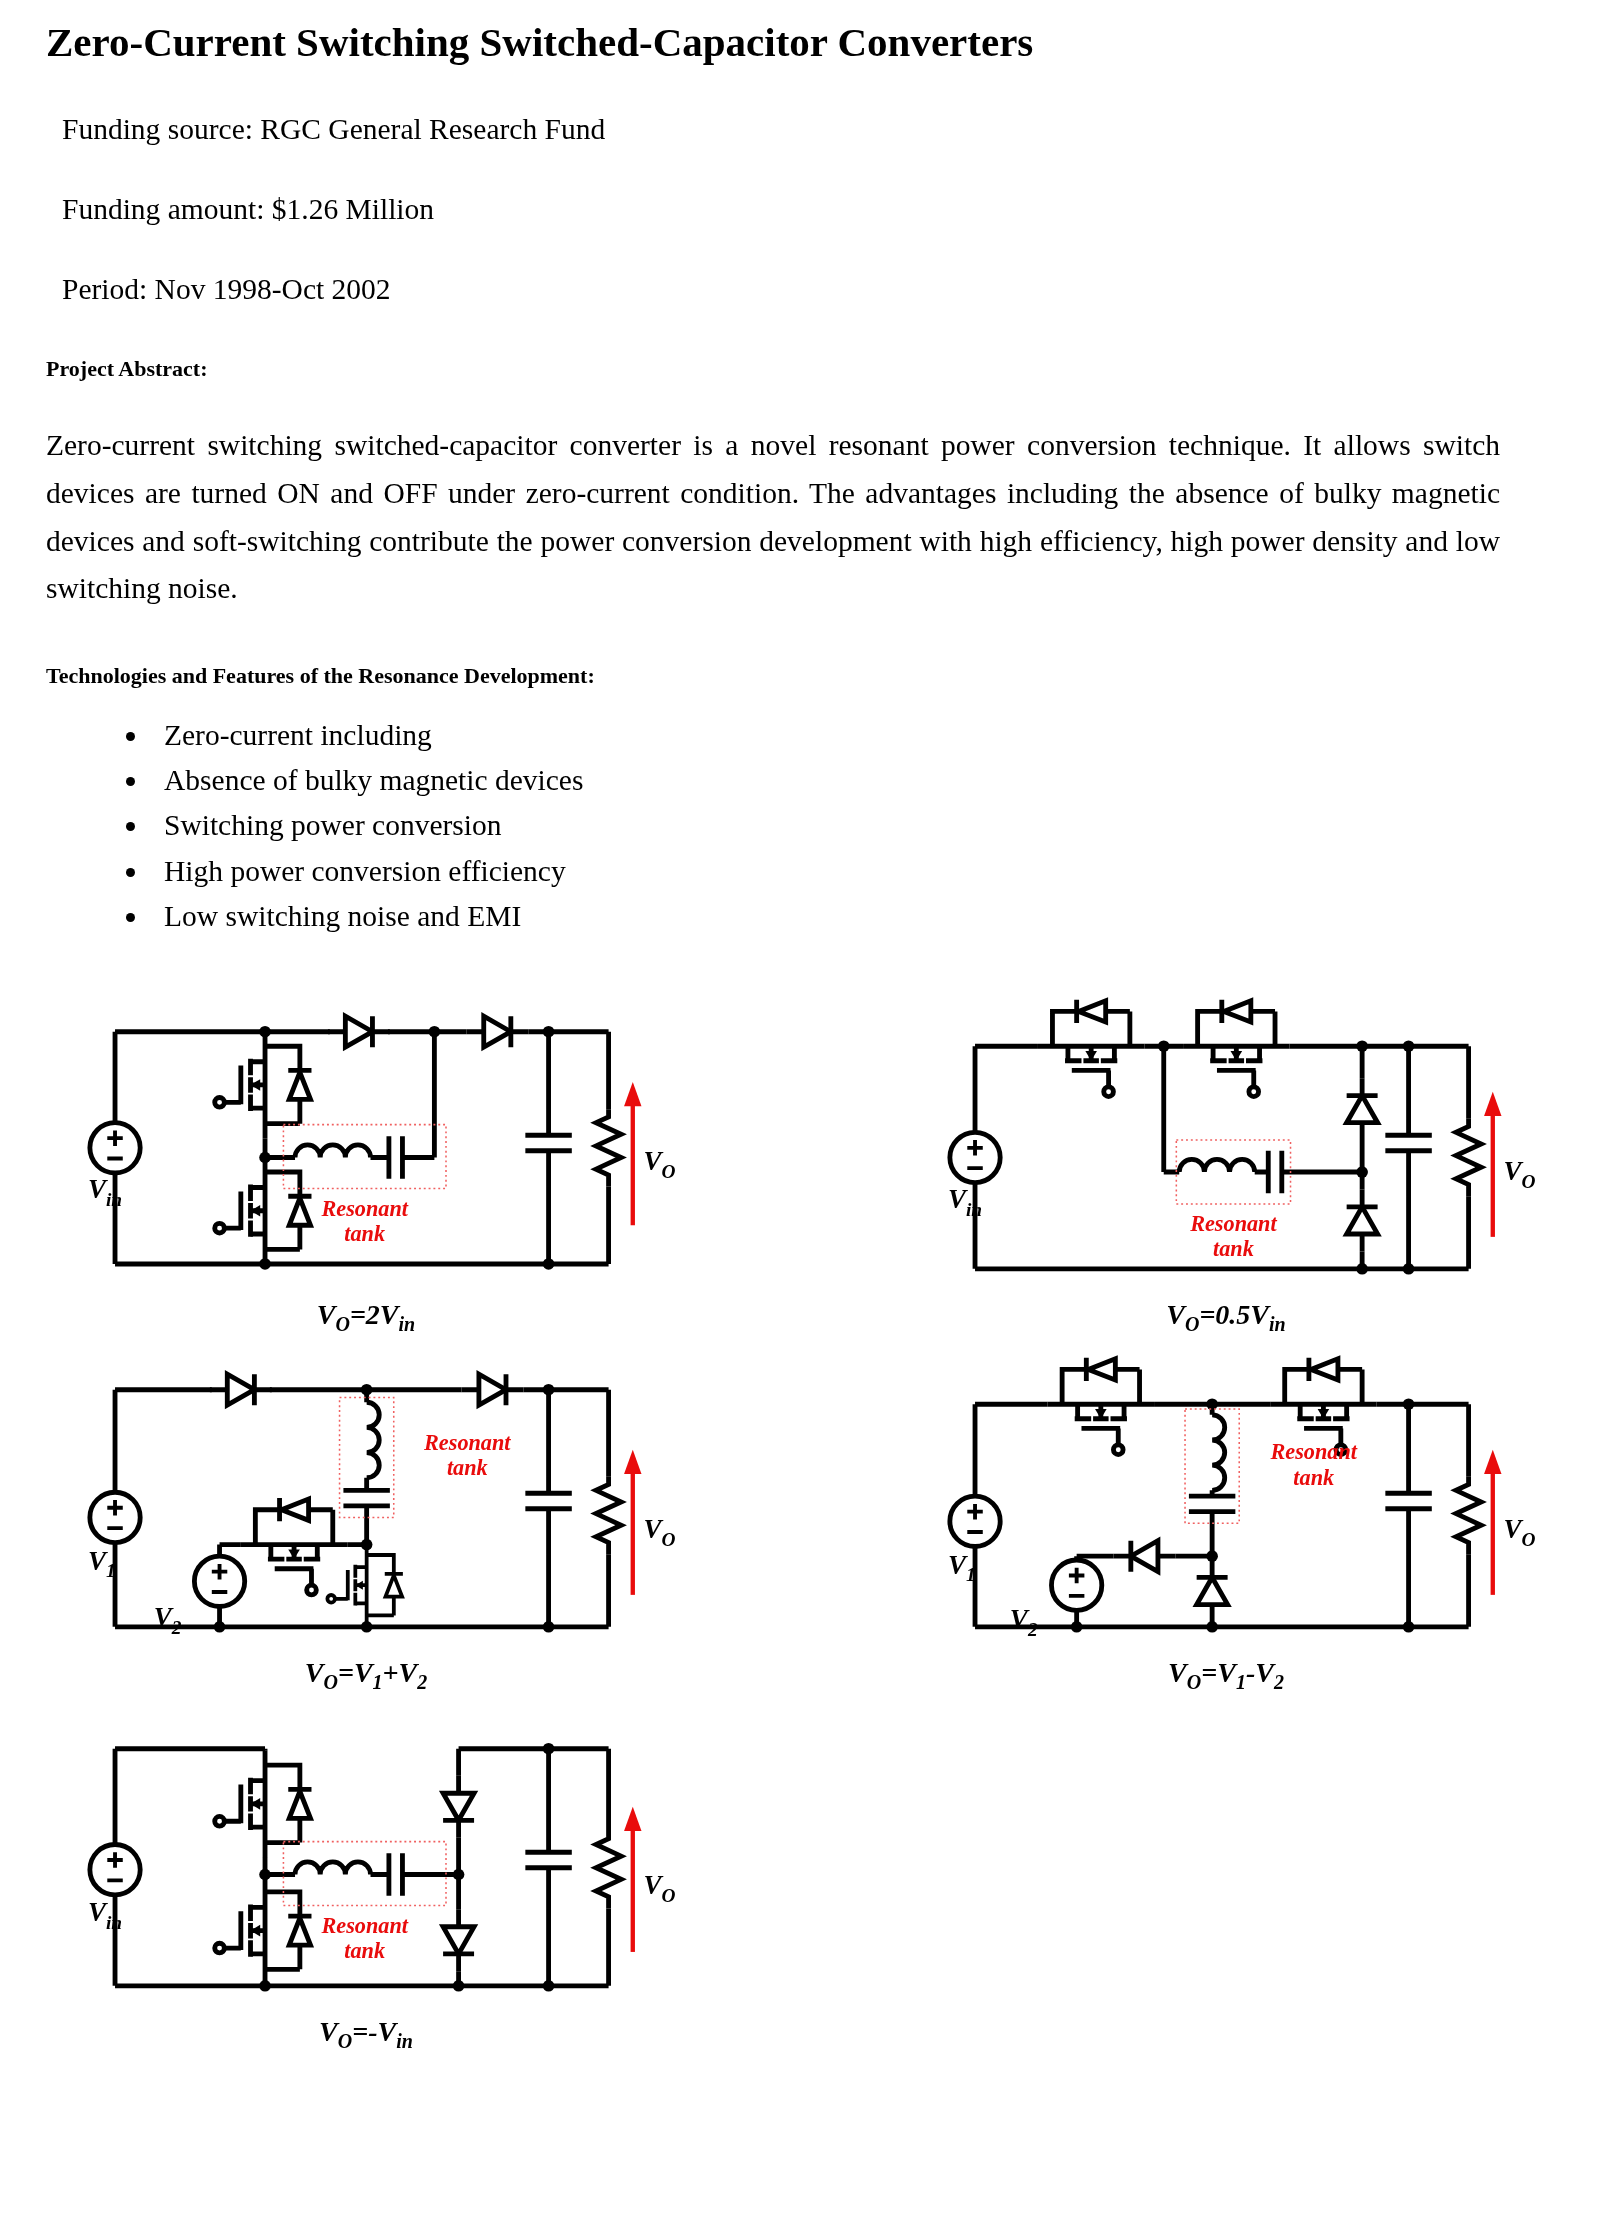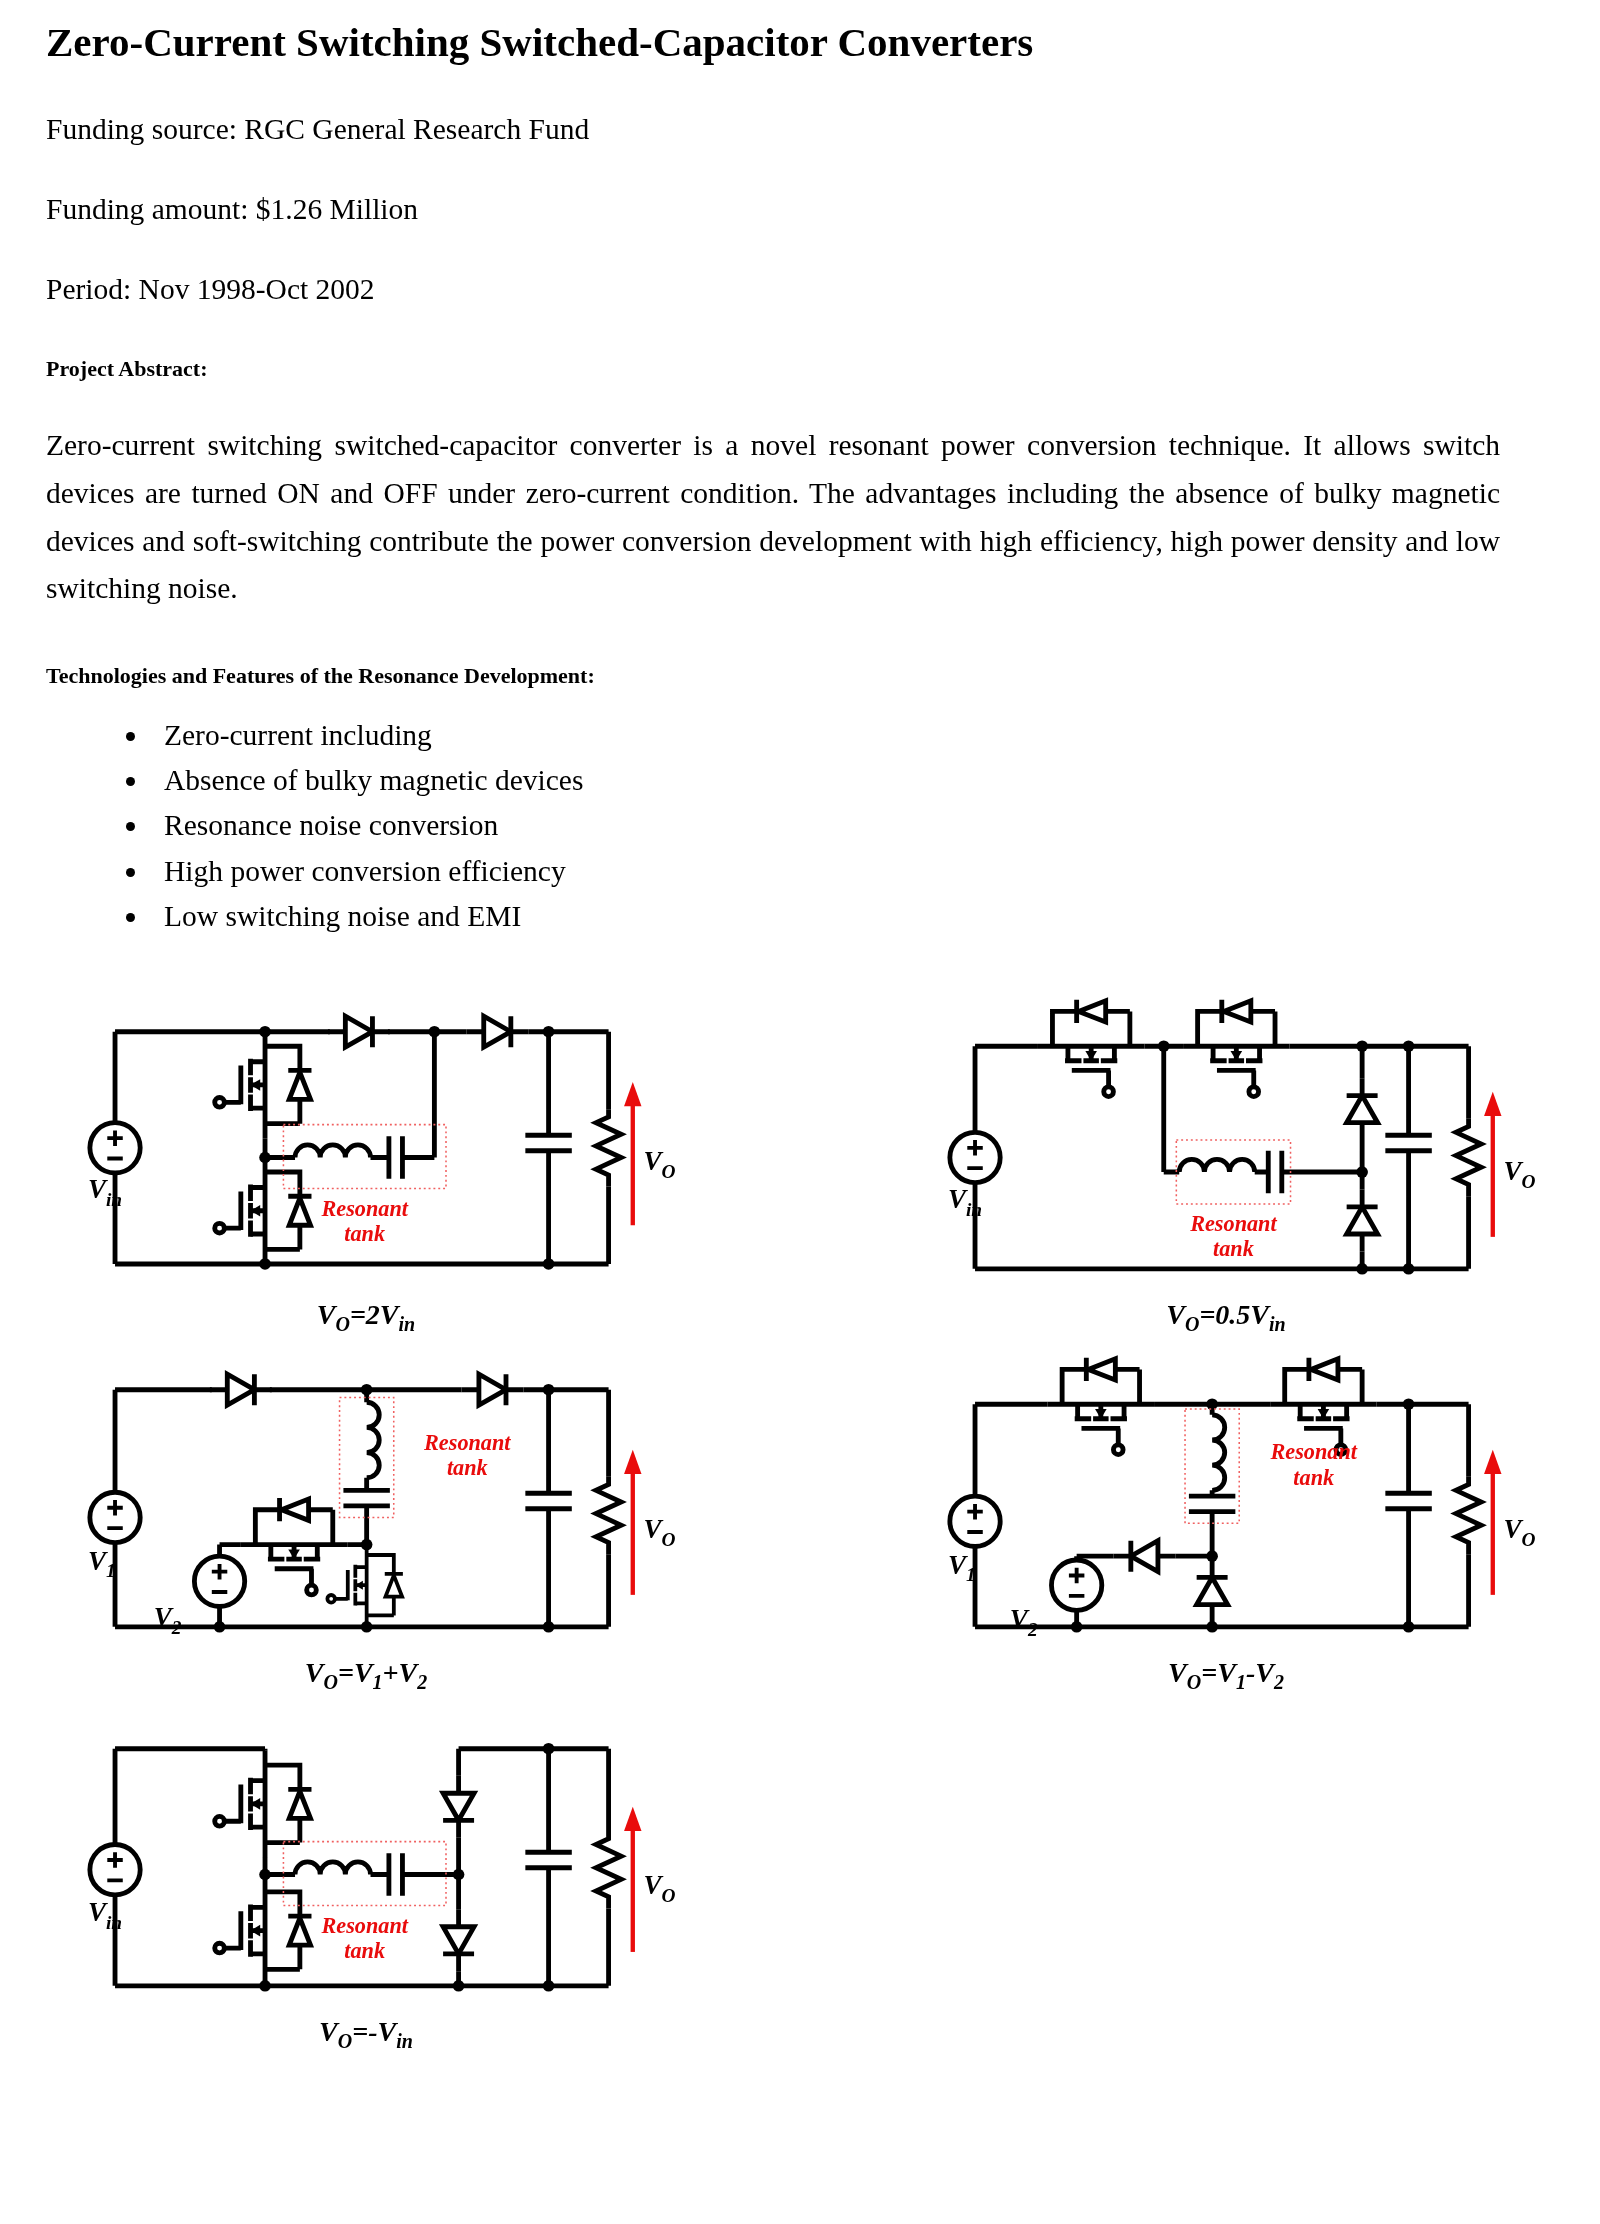--- a/index.html
+++ b/index.html
@@ -3,21 +3,21 @@
 <meta charset="utf-8">
 <style>
   html,body { margin:0; padding:0; }
   body {
     width:1600px; height:2224px; background:#ffffff; color:#000;
     font-family:"Liberation Serif", serif; overflow:hidden;
   }
   .page { padding:10px 88px 0 46px; }
 
   h1 { font-size:41px; font-weight:bold; margin:8px 0 0 0; letter-spacing:0; }
-  .meta { font-size:29.5px; margin:47px 0 0 0; }
+  .meta { font-size:29.5px; margin:47px 0 0 16px; }
   h2 { font-size:22px; font-weight:bold; margin:50px 0 0 0; }
   .abstract {
     font-size:29.5px; line-height:1.62; text-align:justify; margin:40px 12px 0 0;
   }
   ul.features { margin:24px 0 0 62px; padding-left:42px; font-size:29.5px; line-height:1.53; }
   ul.features li { padding-left:14px; }
 
   .circuit-grid { margin:54px 0 0 40px; }
   .crow { display:flex; align-items:flex-start; margin-bottom:16px; }
   .cfig { margin:0; flex:0 0 860px; width:860px; }
@@ -80,21 +80,21 @@
   <p class="meta">Funding amount: $1.26 Million</p>
   <p class="meta">Period:  Nov 1998-Oct 2002</p>
 
   <h2>Project Abstract:</h2>
   <p class="abstract">Zero-current switching switched-capacitor converter is a novel resonant power conversion technique. It allows switch devices are turned ON and OFF under zero-current condition. The advantages including the absence of bulky magnetic devices and soft-switching contribute the power conversion development with high efficiency, high power density and low switching noise.</p>
 
   <h2>Technologies and Features of the Resonance Development:</h2>
   <ul class="features">
     <li>Zero-current including</li>
     <li>Absence of bulky magnetic devices</li>
-    <li>Resonance noise conversion</li>
+    <li>Switching power conversion</li>
     <li>High power conversion efficiency</li>
     <li>Low switching noise and EMI</li>
   </ul>
 
   <div class="circuit-grid">
 
     <div class="crow">
 
       <figure class="cfig">
         <svg class="csvg" viewBox="0 0 620 310" xmlns="http://www.w3.org/2000/svg">

